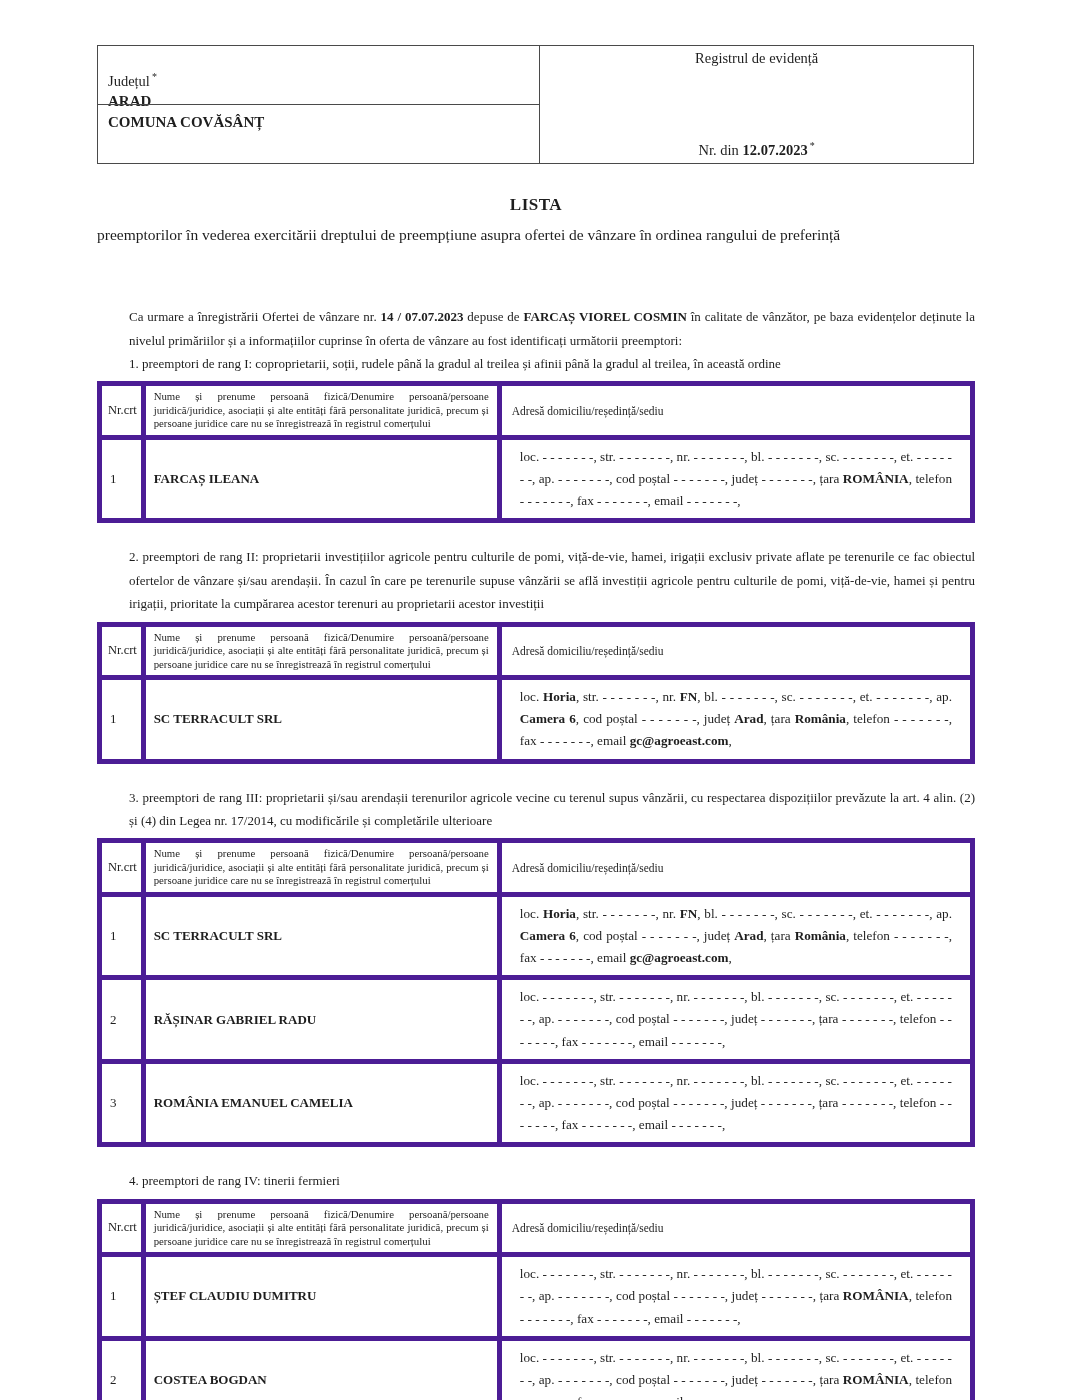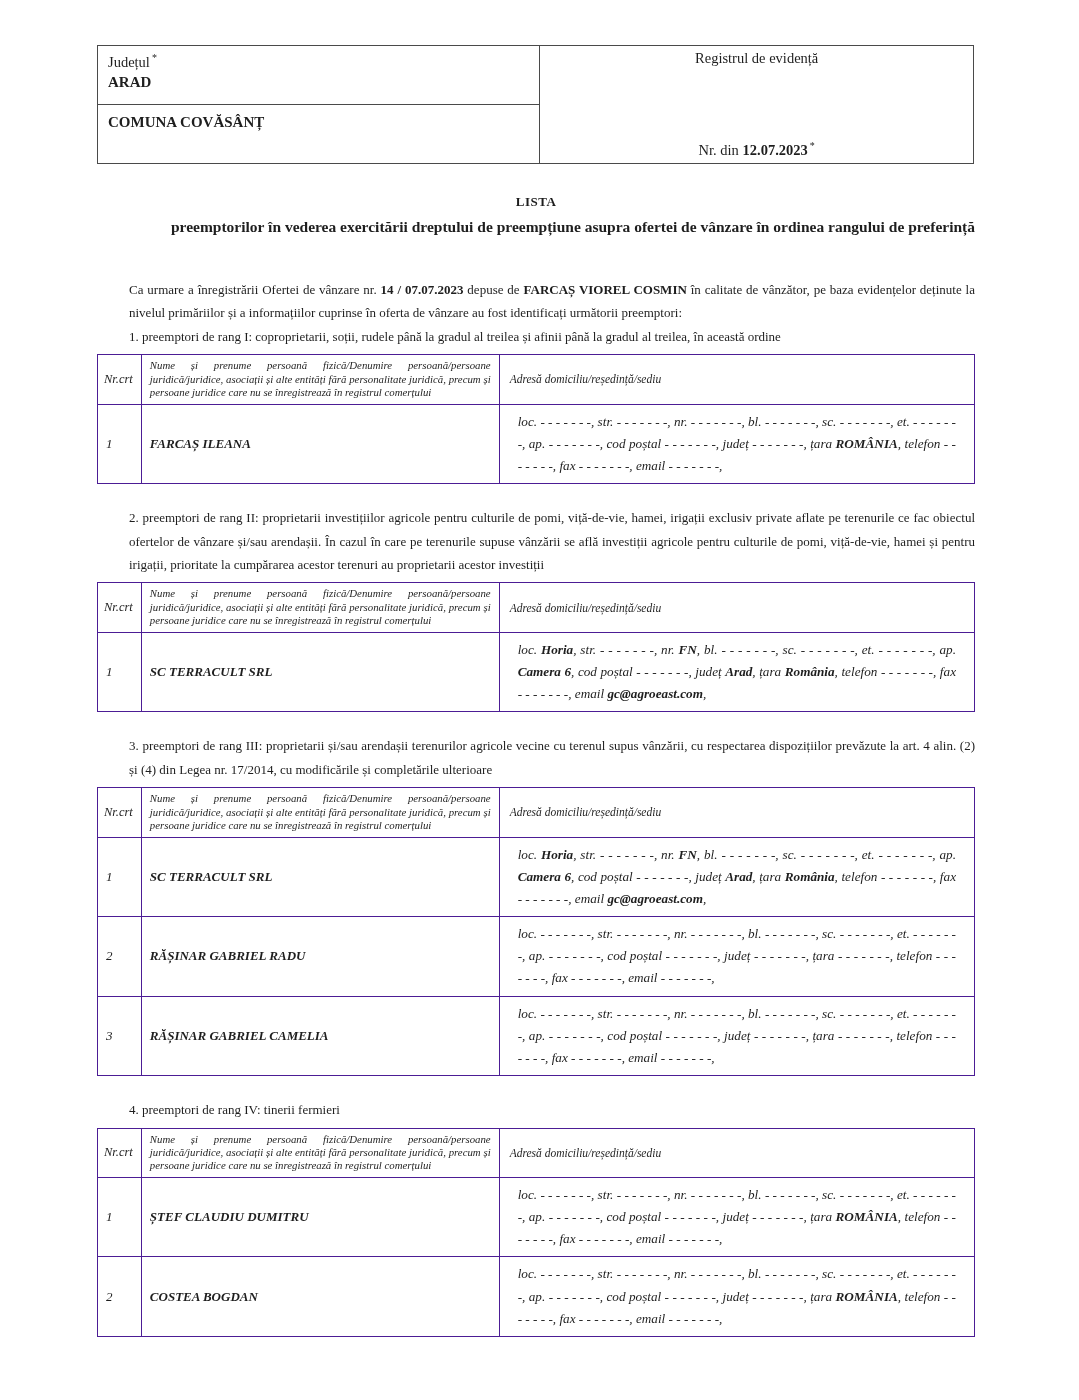--- a/index.html
+++ b/index.html
@@ -22,21 +22,21 @@
     width: 100%;
     margin-bottom: 26px;
   }
   .hdr-left { width: 50.5%; display: flex; flex-direction: column; }
   .hdr-cell {
     border: 1px solid #4a4a4a;
     padding: 6px 10px 8px 10px;
     height: 60px;
   }
   .hdr-cell + .hdr-cell { margin-top: -1px; }
-  .hdr-lbl { font-size: 14.5px; }
+  .hdr-lbl { font-size: 14.5px; margin-top: 19px; }
   .hdr-val { font-size: 15px; font-weight: bold; margin-top: 3px; }
   .hdr-right {
     width: 49.5%;
     border: 1px solid #4a4a4a;
     margin-left: -1px;
     height: 119px;
     display: flex;
     flex-direction: column;
     justify-content: space-between;
     align-items: center;
@@ -52,52 +52,51 @@
 
   
   .reg-line {
     text-align: right;
     font-size: 15px;
     margin-bottom: 8px;
   }
   .title {
     text-align: center;
     font-weight: bold;
-    font-size: 13px;
+    font-size: 17px;
     letter-spacing: 0.5px;
     line-height: 1.8;
   }
   .subtitle {
-    text-align: right;
-    font-weight: bold;
+    text-align: left;
+    font-weight: normal;
     font-size: 15.5px;
     line-height: 1.85;
-    margin-bottom: 36px;
+    margin-bottom: 56px;
   }
 
   
   .body-par {
     font-size: 13px;
     line-height: 1.8;
     text-align: justify;
     margin-left: 32px;
   }
   .sec-gap { margin-top: 22px; }
 
   
   table.ptable {
     border-collapse: collapse;
     width: 100%;
     table-layout: fixed;
     margin-top: 6px;
   }
   table.ptable td {
-    border: 1px solid #4c1d95;
+    border: 5px solid #4c1d95;
     vertical-align: middle;
-    font-style: italic;
   }
   .w-nr   { width: 5%; }
   .w-name { width: 40.8%; }
   .w-addr { width: 54.2%; margin-left: 48px; }
   .th-nr {
     font-size: 12.5px;
     padding: 4px 2px 4px 6px;
   }
   .th-name {
     font-size: 10.8px;
@@ -197,21 +196,21 @@
       <td class="c-name">SC TERRACULT SRL</td>
       <td class="c-addr"><span>loc. </span><span style="font-weight: bold;">Horia</span><span>, str. - - - - - - -, nr. </span><span style="font-weight: bold;">FN</span><span>, bl. - - - - - - -, sc. - - - - - - -, et. - - - - - - -, ap. </span><span style="font-weight: bold;">Camera 6</span><span>, cod poștal - - - - - - -, județ </span><span style="font-weight: bold;">Arad</span><span>, țara </span><span style="font-weight: bold;">România</span><span>, telefon - - - - - - -, fax - - - - - - -, email </span><span style="font-weight: bold;">gc@agroeast.com</span><span>,</span></td>
     </tr>
     <tr>
       <td class="c-nr">2</td>
       <td class="c-name">RĂȘINAR GABRIEL RADU</td>
       <td class="c-addr"><span>loc. - - - - - - -, str. - - - - - - -, nr. - - - - - - -, bl. - - - - - - -, sc. - - - - - - -, et. - - - - - - -, ap. - - - - - - -, cod poștal - - - - - - -, județ - - - - - - -, țara - - - - - - -, telefon - - - - - - -, fax - - - - - - -, email - - - - - - -,</span></td>
     </tr>
     <tr>
       <td class="c-nr">3</td>
-      <td class="c-name">RĂȘINAR GABRIEL CAMELIA</td>
+      <td class="c-name">ROMÂNIA EMANUEL CAMELIA</td>
       <td class="c-addr"><span>loc. - - - - - - -, str. - - - - - - -, nr. - - - - - - -, bl. - - - - - - -, sc. - - - - - - -, et. - - - - - - -, ap. - - - - - - -, cod poștal - - - - - - -, județ - - - - - - -, țara - - - - - - -, telefon - - - - - - -, fax - - - - - - -, email - - - - - - -,</span></td>
     </tr>
   </tbody>
     </table>
 
   <p class="body-par sec-gap">4. preemptori de rang IV: tinerii fermieri</p>
   <table class="ptable">
     <tbody>
         <tr>
       <td class="th-nr w-nr">Nr.crt</td>

